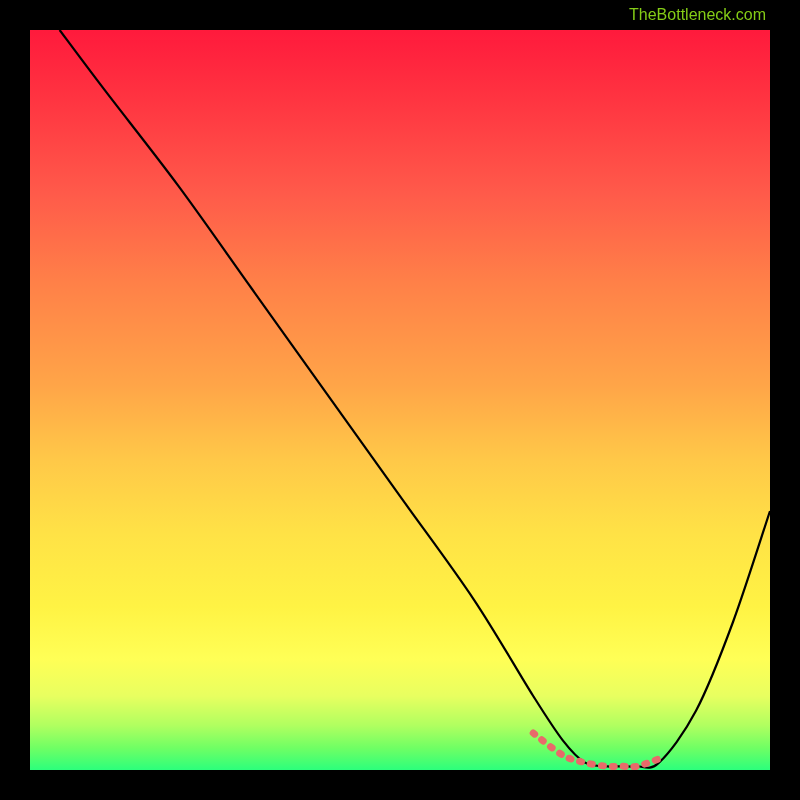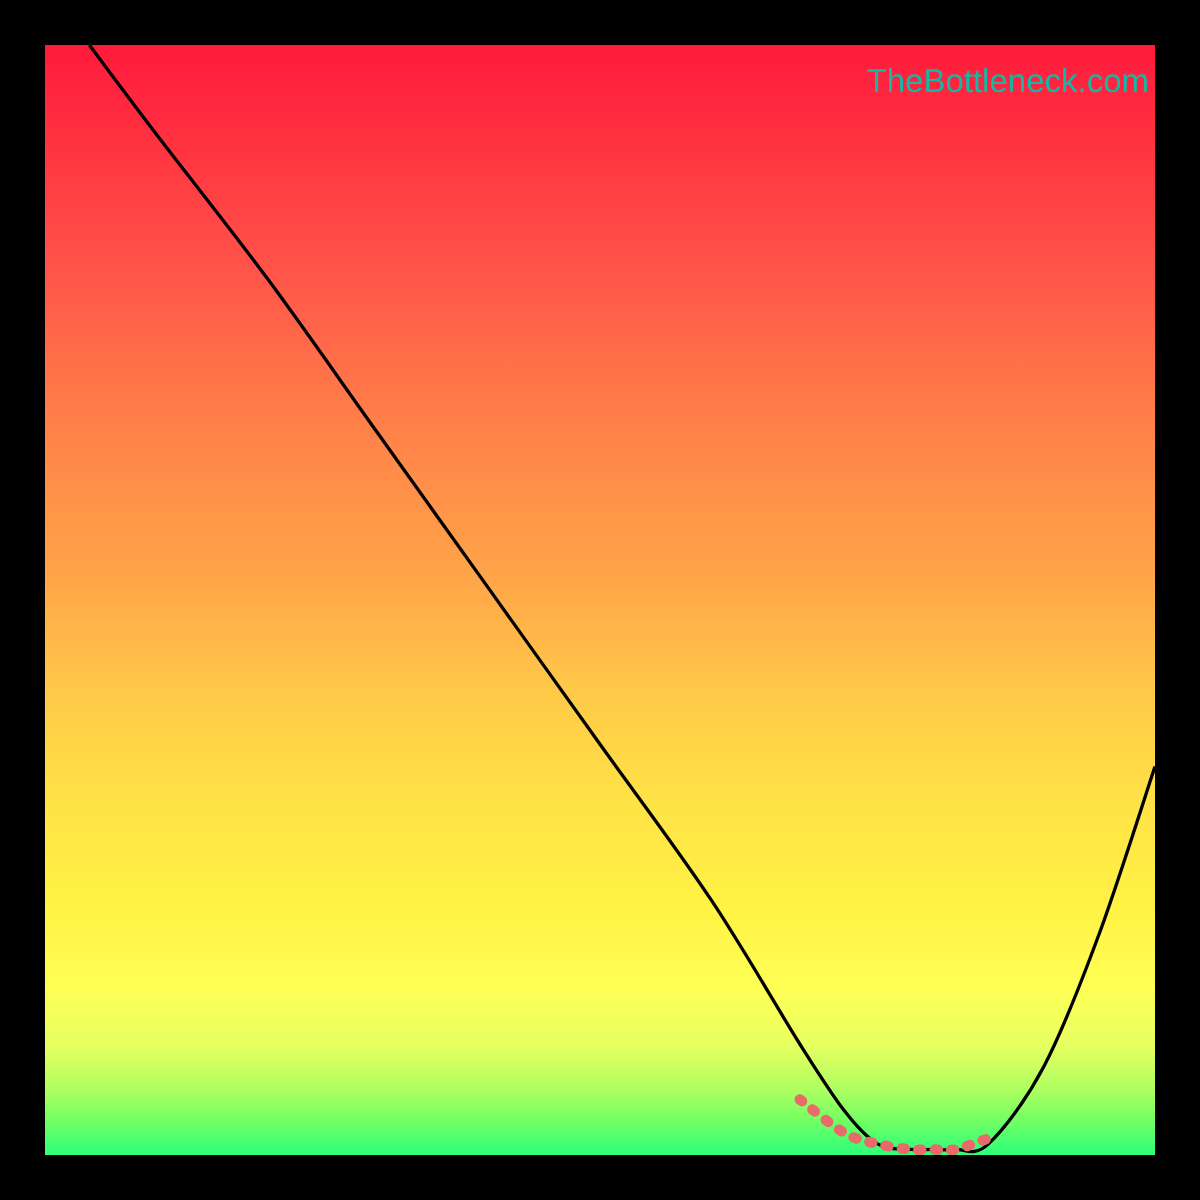--- a/index.html
+++ b/index.html
@@ -29,25 +29,24 @@
       #ffff56 85%,
       #e8ff60 90%,
       #b0ff60 94%,
       #70ff64 97%,
       #2cff7c 100%);
   }
   .watermark {
     position: absolute;
     top: 6px;
     right: 34px;
-    color: #14b8a6;
-    font-size: 22px;
+    color: #84cc16;
+    font-size: 16px;
     font-weight: 500;
     z-index: 10;
-    margin-top: 35px;
   }
   svg.curve {
     position: absolute;
     left: 0;
     top: 0;
     width: 740px;
     height: 740px;
   }
 </style>
 </head>

